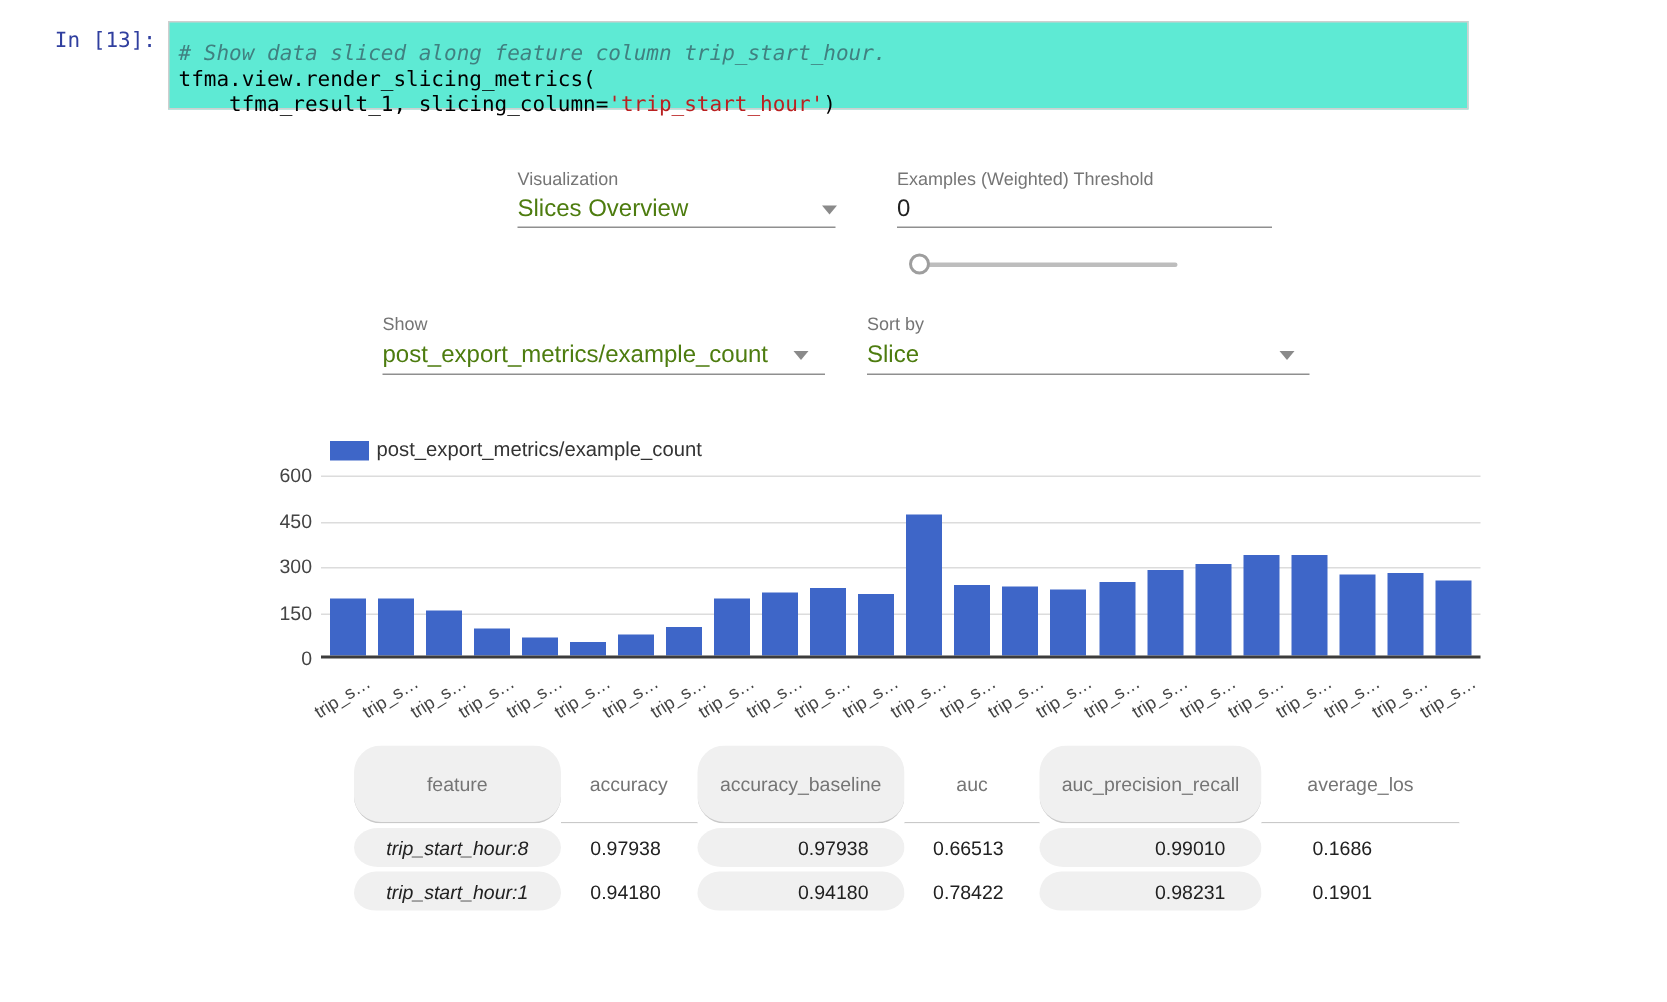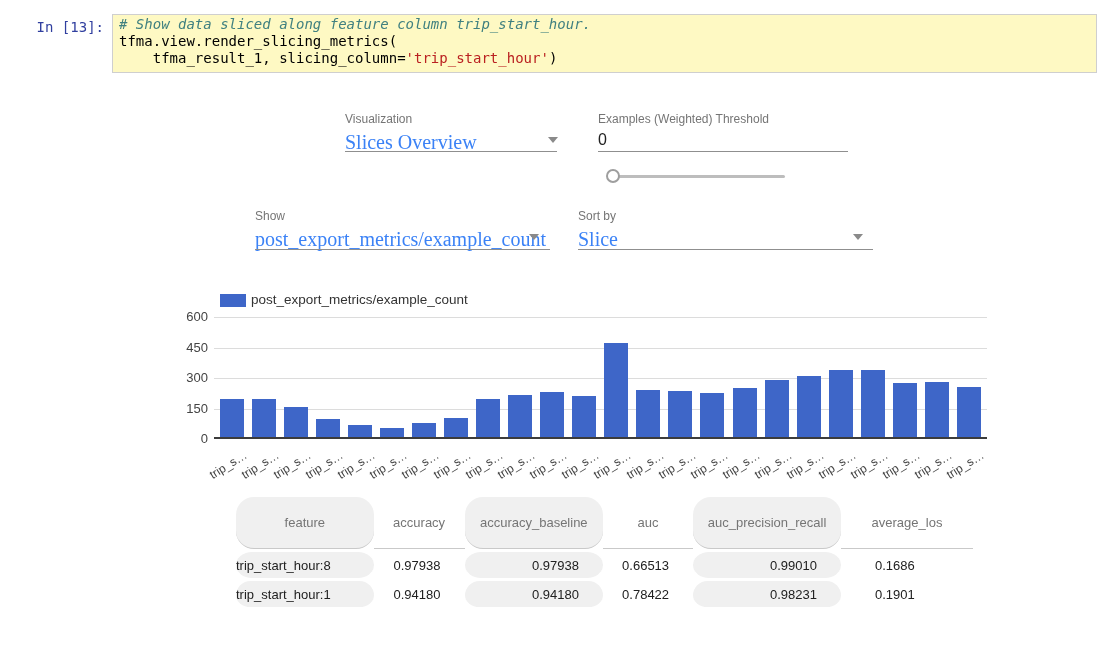--- a/index.html
+++ b/index.html
@@ -6,33 +6,33 @@
   body{
     width:1111px;height:668px;position:relative;overflow:hidden;
     background:#ffffff;font-family:"Liberation Sans",sans-serif;
   }
   
   .cell-prompt{
     position:absolute;left:30px;top:19px;width:74px;text-align:right;
     font-family:"DejaVu Sans Mono",monospace;font-size:14px;color:#303F9F;
   }
   .code-box{
-    position:absolute;left:112px;top:14px;width:985px;height:59px;
-    box-sizing:border-box;background:#fef9c3;border:1px solid #cfcfcf;
-    padding:1px 6px;
+    position:absolute;left:112px;top:14px;width:867px;height:59px;
+    box-sizing:border-box;background:#5eead4;border:1px solid #cfcfcf;
+    padding:13px 6px;
   }
   .code-box pre{
     margin:0;font-family:"DejaVu Sans Mono",monospace;
     font-size:14px;line-height:17px;color:#000;white-space:pre;
   }
   .tok-comment{color:#408080;font-style:italic;}
   .tok-string{color:#BA2121;}
   
   .ctl-label{position:absolute;font-size:12px;color:#757575;}
-  .ctl-value{position:absolute;font-size:20px;color:#3b82f6;white-space:nowrap;font-family:Liberation Serif, serif;}
+  .ctl-value{position:absolute;font-size:16px;color:#4d7c0f;white-space:nowrap;}
   .ctl-underline{position:absolute;height:1px;background:#8f8f8f;}
   .dd-arrow{
     position:absolute;width:0;height:0;
     border-left:5px solid transparent;border-right:5px solid transparent;
     border-top:6px solid #8a8a8a;
   }
   .ctl-input{
     position:absolute;border:none;outline:none;background:transparent;
     font-family:"Liberation Sans",sans-serif;font-size:16px;color:#212121;padding:0;
   }
@@ -65,21 +65,21 @@
     text-align:center;vertical-align:middle;border-bottom:1px solid #c9c9c9;
     padding:0;
   }
   td{
     height:26px;font-size:13px;color:#212121;vertical-align:middle;
     border-bottom:3px solid #fff;padding:0;white-space:nowrap;
   }
   tbody tr:first-child td{border-top:3px solid #fff;}
   .col-grey{background:#f0f0f0;border-radius:18px;}
   .col-white{background:#ffffff;}
-  td.c-feature{text-align:left;}
+  td.c-feature{text-align:center;font-style:italic;}
   td.c-num{text-align:right;padding-right:24px;}
   td.c-last{text-align:left;padding-left:34px;}
 </style>
 </head>
 <body>
 
 <div class="cell-prompt">In [13]:</div>
 <div class="code-box">
   <pre><span class="tok-comment"># Show data sliced along feature column trip_start_hour.</span>
 <span>tfma.view.render_slicing_metrics(</span>

